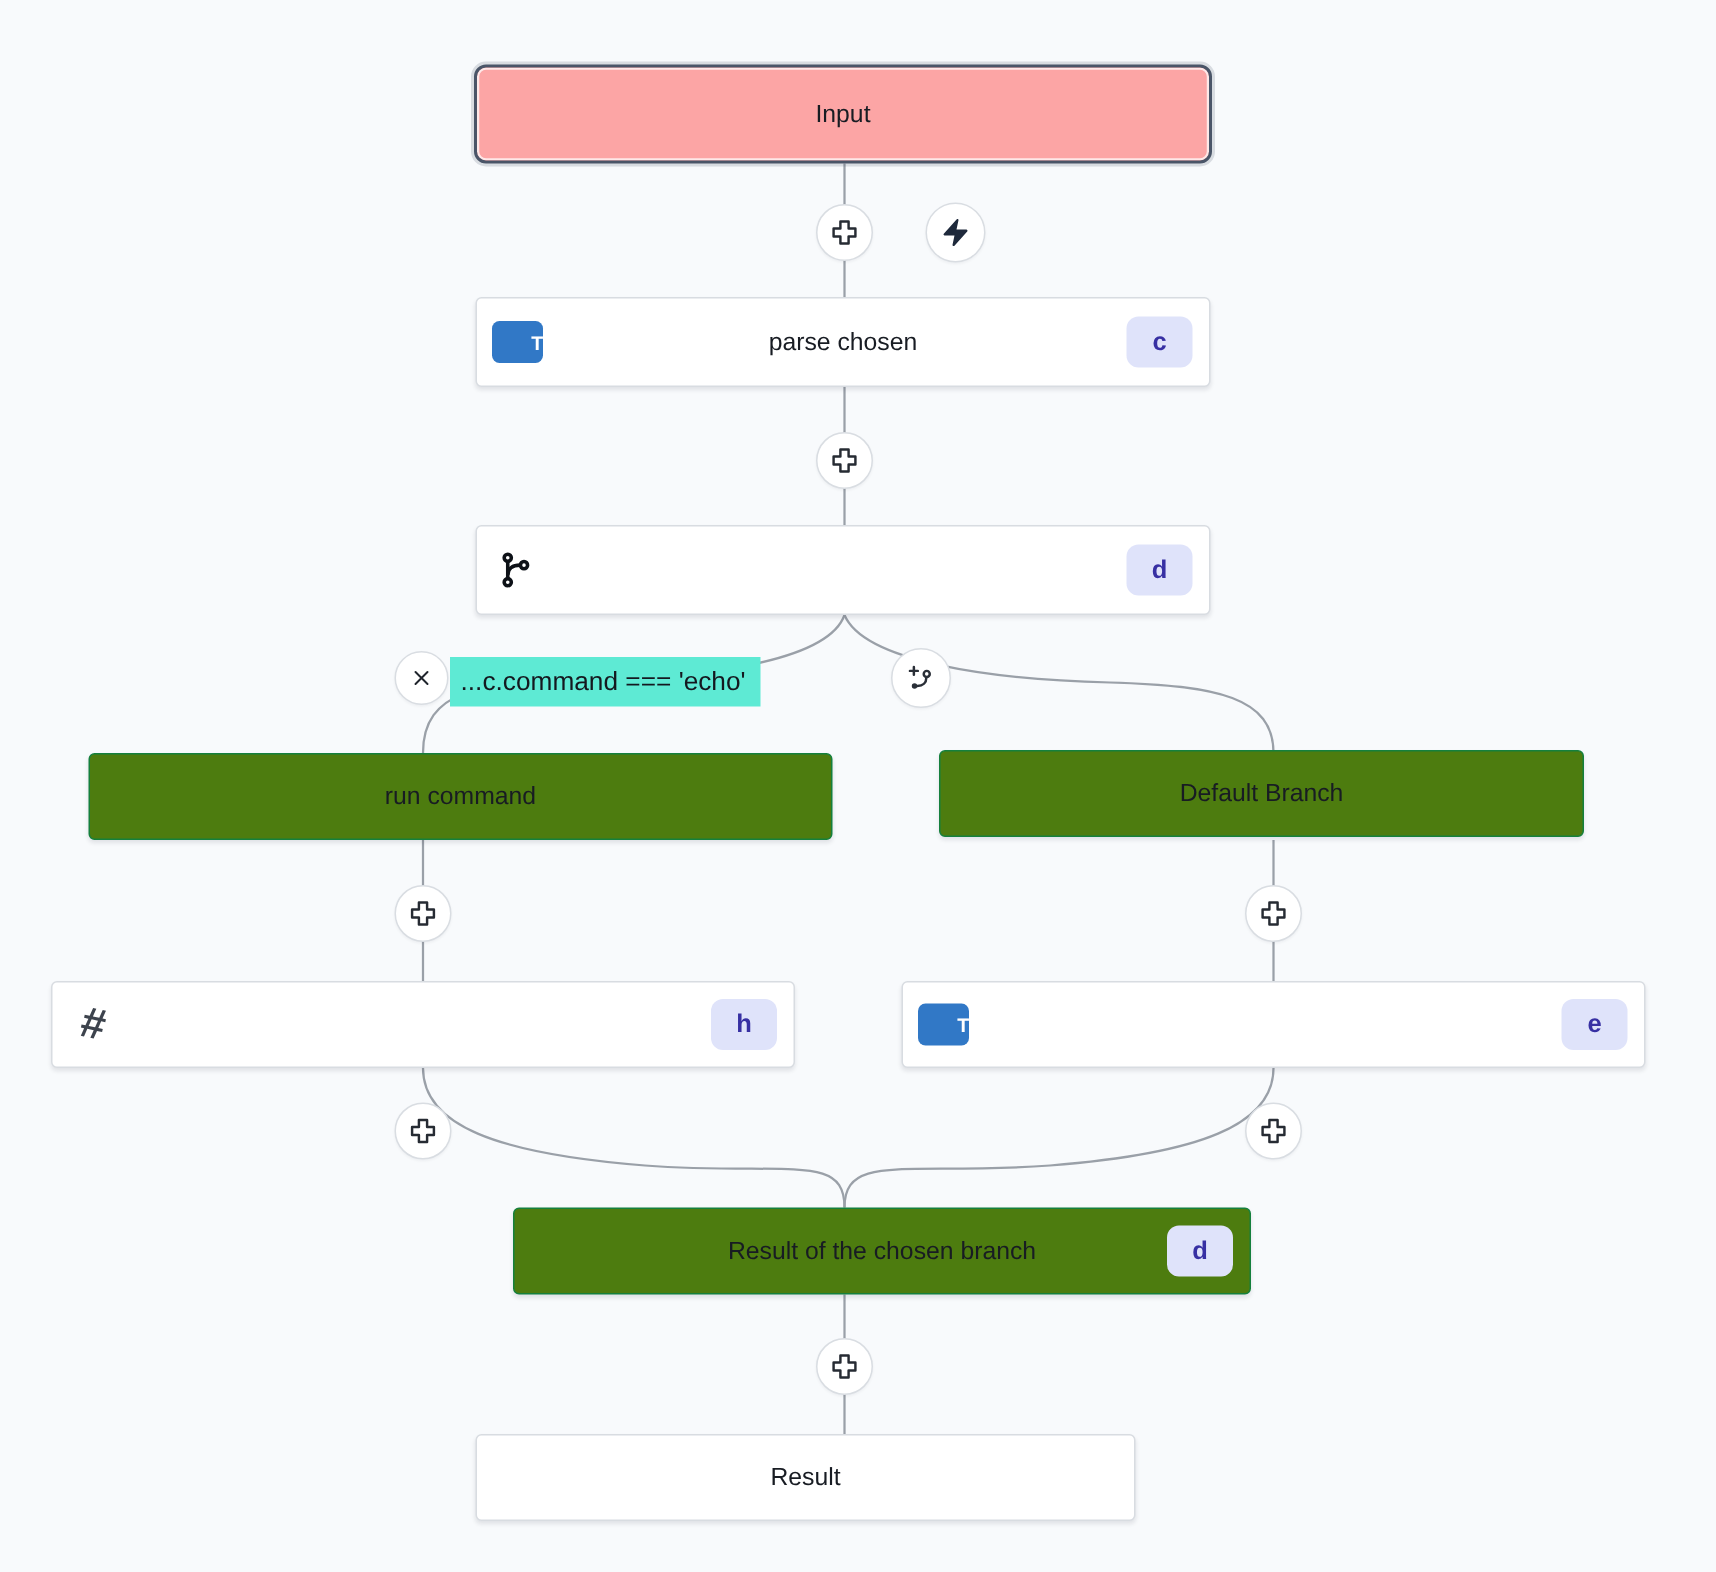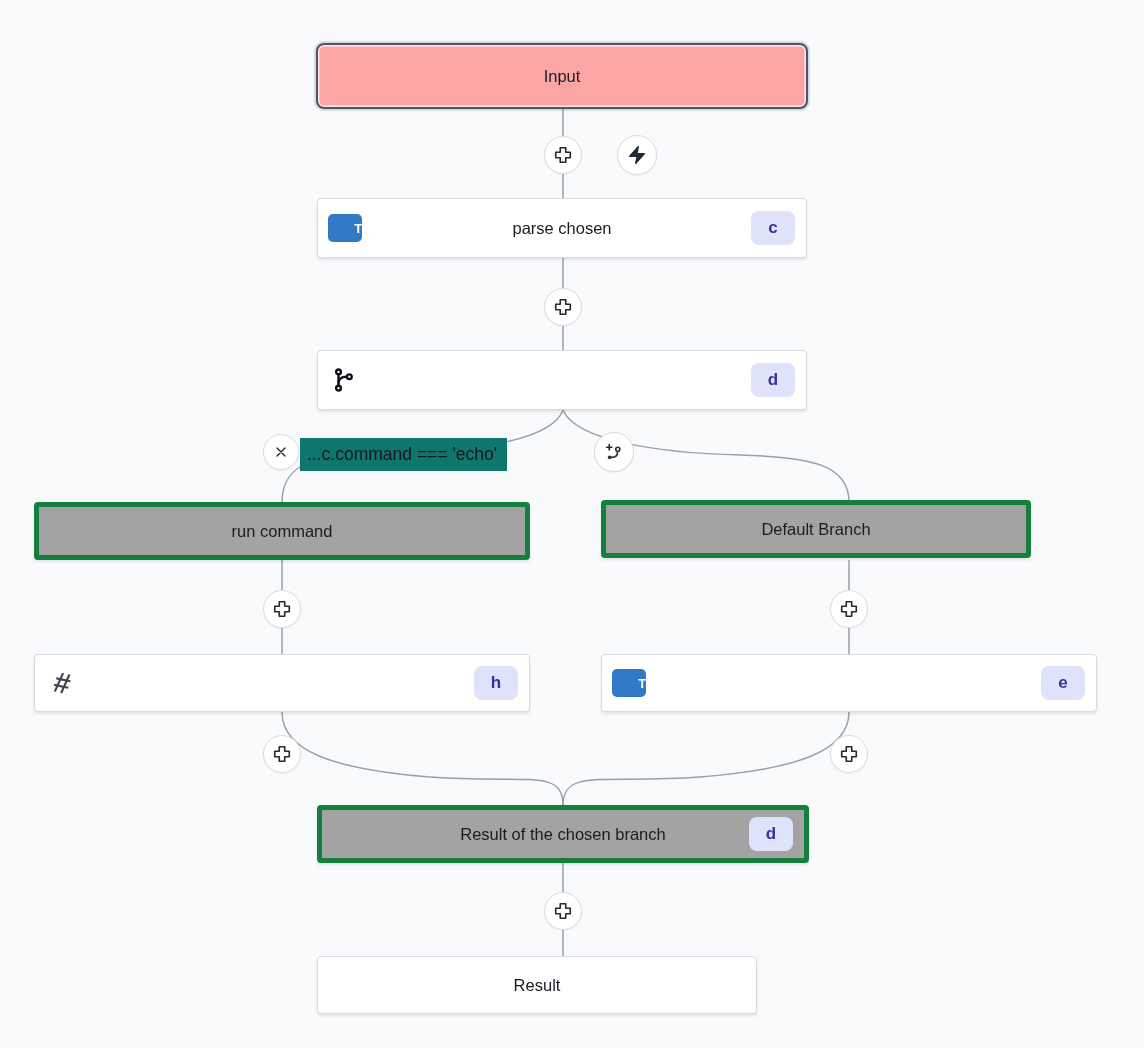--- a/index.html
+++ b/index.html
@@ -17,21 +17,21 @@
     border-radius:4px;
     font-size:16.5px; color:#181c23;
     box-shadow:0 2px 3px rgba(15,23,42,.10);
     cursor:pointer;
   }
   .node .label {
     position:absolute; left:0; right:0; text-align:center;
     pointer-events:none;
   }
   .node.white { background:#ffffff; border:1px solid #d8dce1; }
-  .node.header { background:#a3a3a3; border:5px solid #15803d; }
+  .node.header { background:#4d7c0f; border:1px solid #15803d;margin-left:25px; }
   .node.selected {
     background:#fca5a5; border:2.5px solid #4a5568; border-radius:8px;
     box-shadow: inset 0 0 0 1.5px rgba(255,255,255,.75), 0 0 0 2px rgba(71,85,105,.18);
   }
 
   .node .n-icon {
     position:absolute; left:13px; top:50%; transform:translateY(-50%);
     display:flex; align-items:center; justify-content:center;
     width:28px; height:28px;
   }
@@ -56,21 +56,21 @@
     border:1px solid #d9dde2; border-radius:50%;
     display:flex; align-items:center; justify-content:center;
     cursor:pointer; box-shadow:0 1px 2px rgba(15,23,42,.05);
   }
   .c38 { width:38px; height:38px; }
   .c40 { width:40px; height:40px; }
   .c36 { width:36px; height:36px; }
 
   .cond-label {
     position:absolute; z-index:3; left:300px; top:438px; height:33px;
-    background:#0f766e; display:flex; align-items:center;
+    background:#5eead4; display:flex; align-items:center;
     padding:0 10px 0 7px; font-size:17.5px; color:#14181f;
     white-space:nowrap;
   }
 </style>
 </head>
 <body>
 
 <div class="canvas">
 
   <svg class="edges" width="1144" height="1048" viewBox="0 0 1144 1048">

